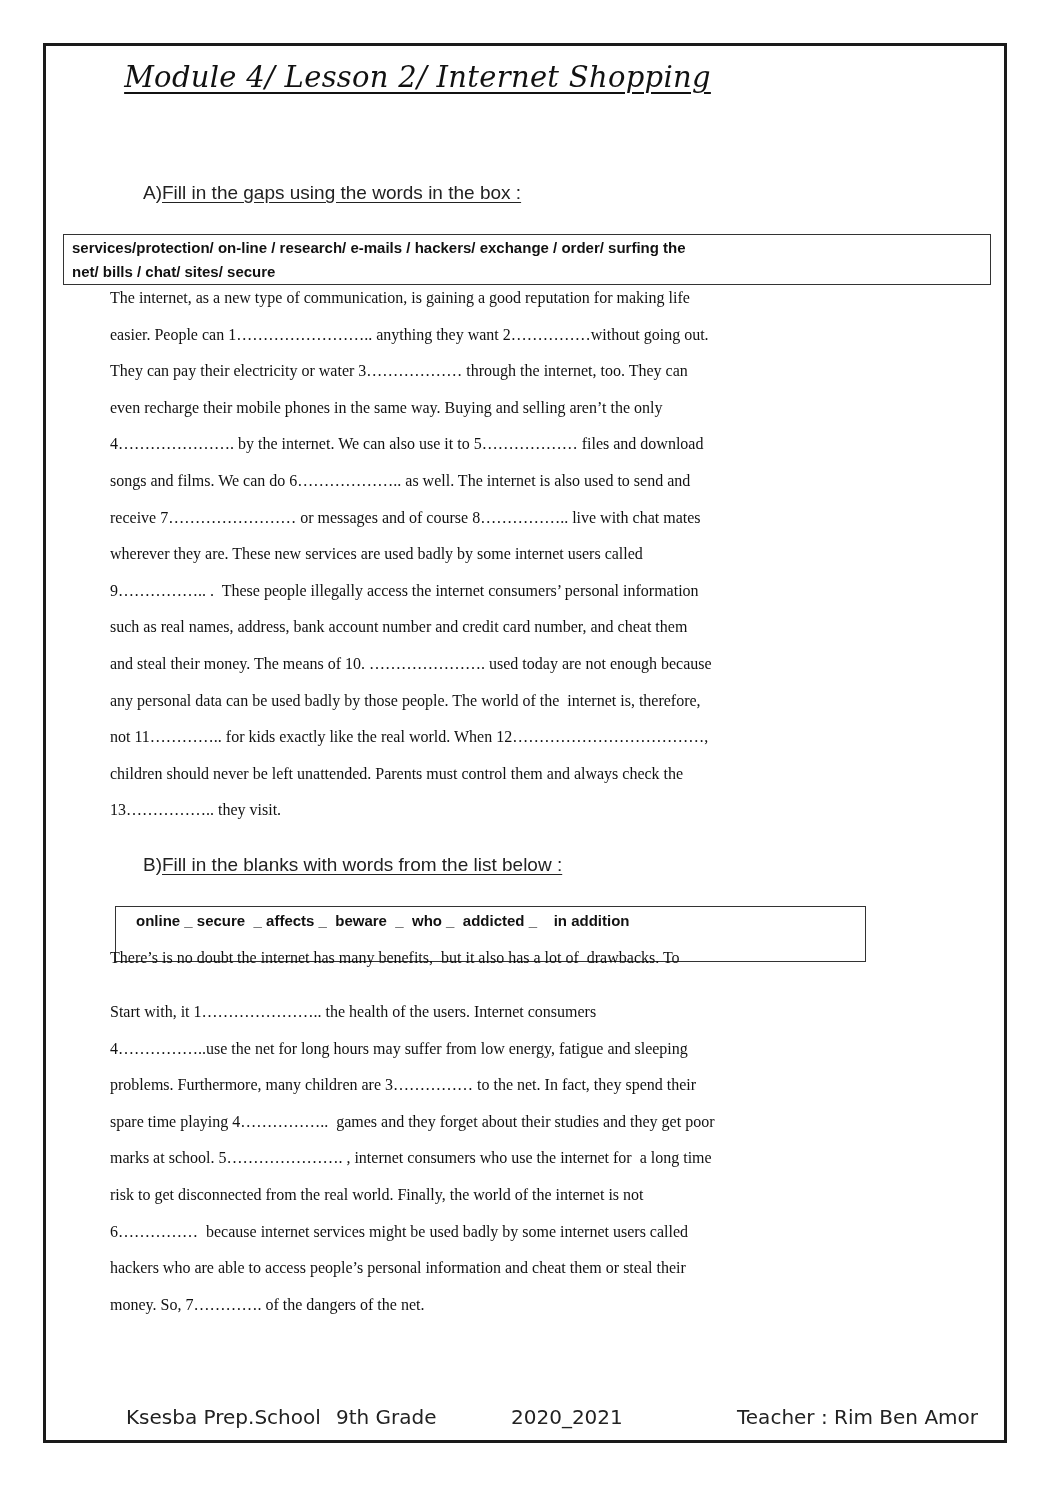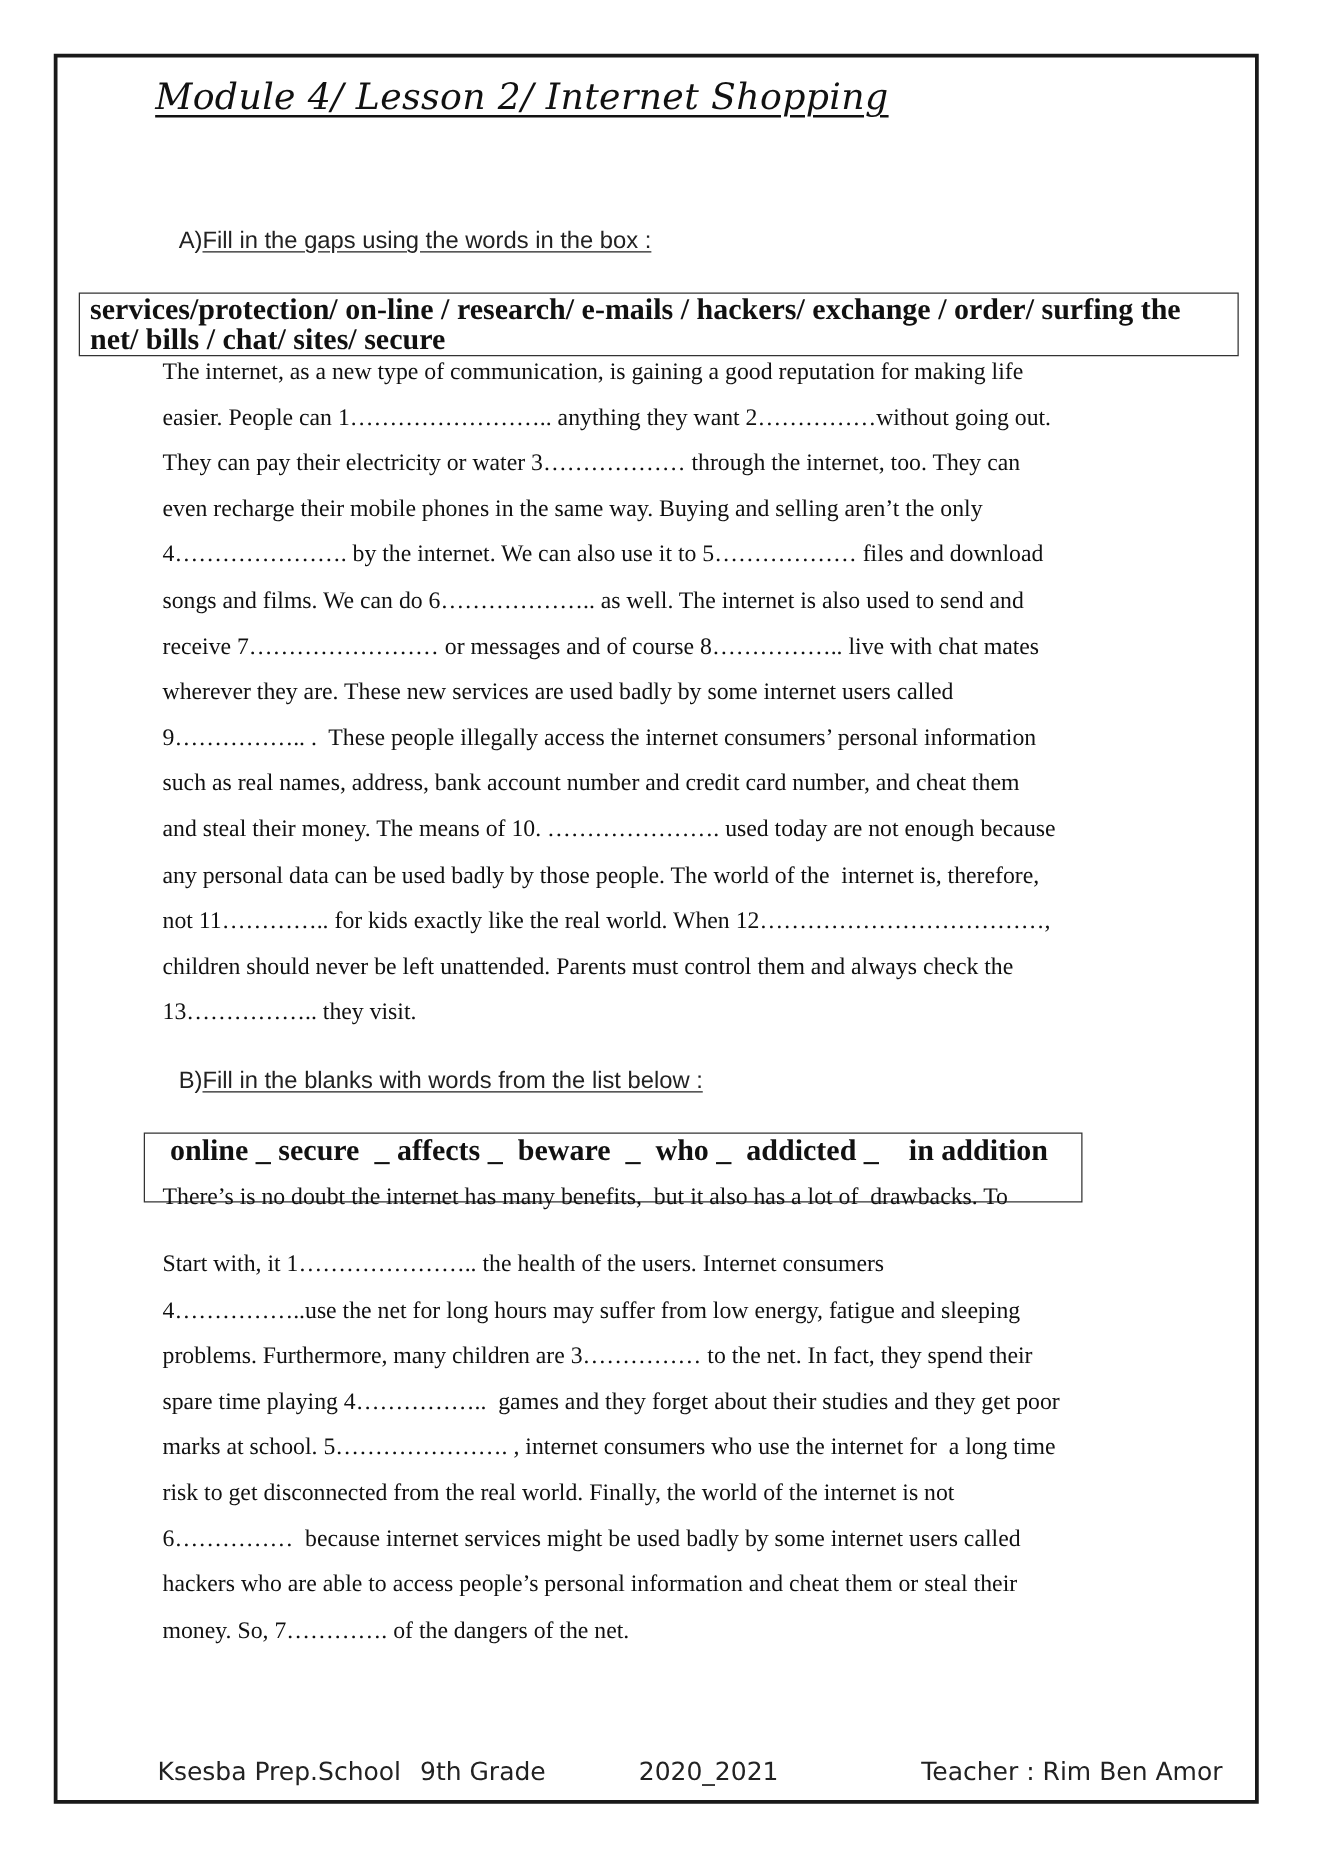--- a/index.html
+++ b/index.html
@@ -14,27 +14,27 @@
     letter-spacing: 0.3px;
   }
   .title span { text-decoration: underline; text-underline-offset: 5px; text-decoration-thickness: 2px; }
   .instr {
     position: absolute; left: 143px;
     font-family: "Liberation Sans", sans-serif; font-size: 19px; color: #222;
   }
   .instr .u { text-decoration: underline; text-underline-offset: 3px; }
   .wordbox {
     position: absolute; border: 1.5px solid #333; box-sizing: border-box;
-    font-family: Liberation Serif, serif; font-weight: bold; font-size: 24px; color: #111;
+    font-family: Liberation Sans, sans-serif; font-weight: bold; font-size: 15px; color: #111;
   }
   #box-a { left: 63px; top: 234px; width: 928px; height: 51px; padding: 1px 8px; line-height: 24px; }
   #box-b { left: 115px; top: 906px; width: 751px; height: 56px; padding: 0 20px; line-height: 28px; white-space: pre; }
   .para {
-    position: absolute; left: 130px; width: 820px;
-    font-family: "Liberation Serif", serif; font-size: 19px; color: #111;
+    position: absolute; left: 110px; width: 820px;
+    font-family: "Liberation Serif", serif; font-size: 16px; color: #111;
   }
   .para .line { height: 36.6px; line-height: 24px; white-space: pre; }
   .para-b .line { height: 36.6px; }
   .footer {
     position: absolute; top: 1405px; font-family: "DejaVu Sans", sans-serif;
     font-size: 20px; color: #222;
   }
 </style>
 </head>
 <body>

